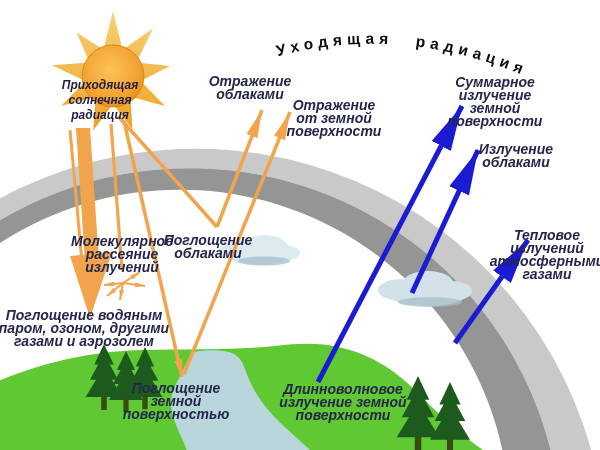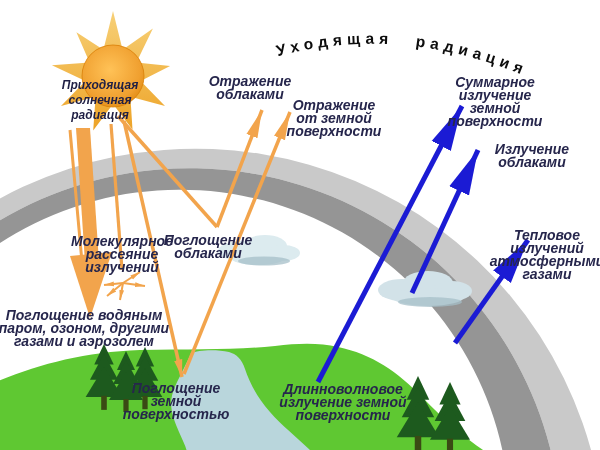--- a/index.html
+++ b/index.html
@@ -139,21 +139,21 @@
 солнечная
 радиация</div>
   <div class="lbl" style="left:250px;top:75px;">Отражение
 облаками</div>
   <div class="lbl" style="left:334px;top:99px;">Отражение
 от земной
 поверхности</div>
   <div class="lbl" style="left:455px;top:76px;margin-left:40px;">Суммарное
 излучение земной
 поверхности</div>
-  <div class="lbl" style="left:532px;top:143px;">Излучение
+  <div class="lbl" style="left:516px;top:143px;">Излучение
 облаками</div>
   <div class="lbl" style="left:547px;top:185px;margin-top:44px;">Тепловое
 излучений
 атмосферными
 газами</div>
   <div class="lbl" style="left:122px;top:235px;">Молекулярное
 рассеяние
 излучений</div>
   <div class="lbl" style="left:208px;top:234px;">Поглощение
 облаками</div>

